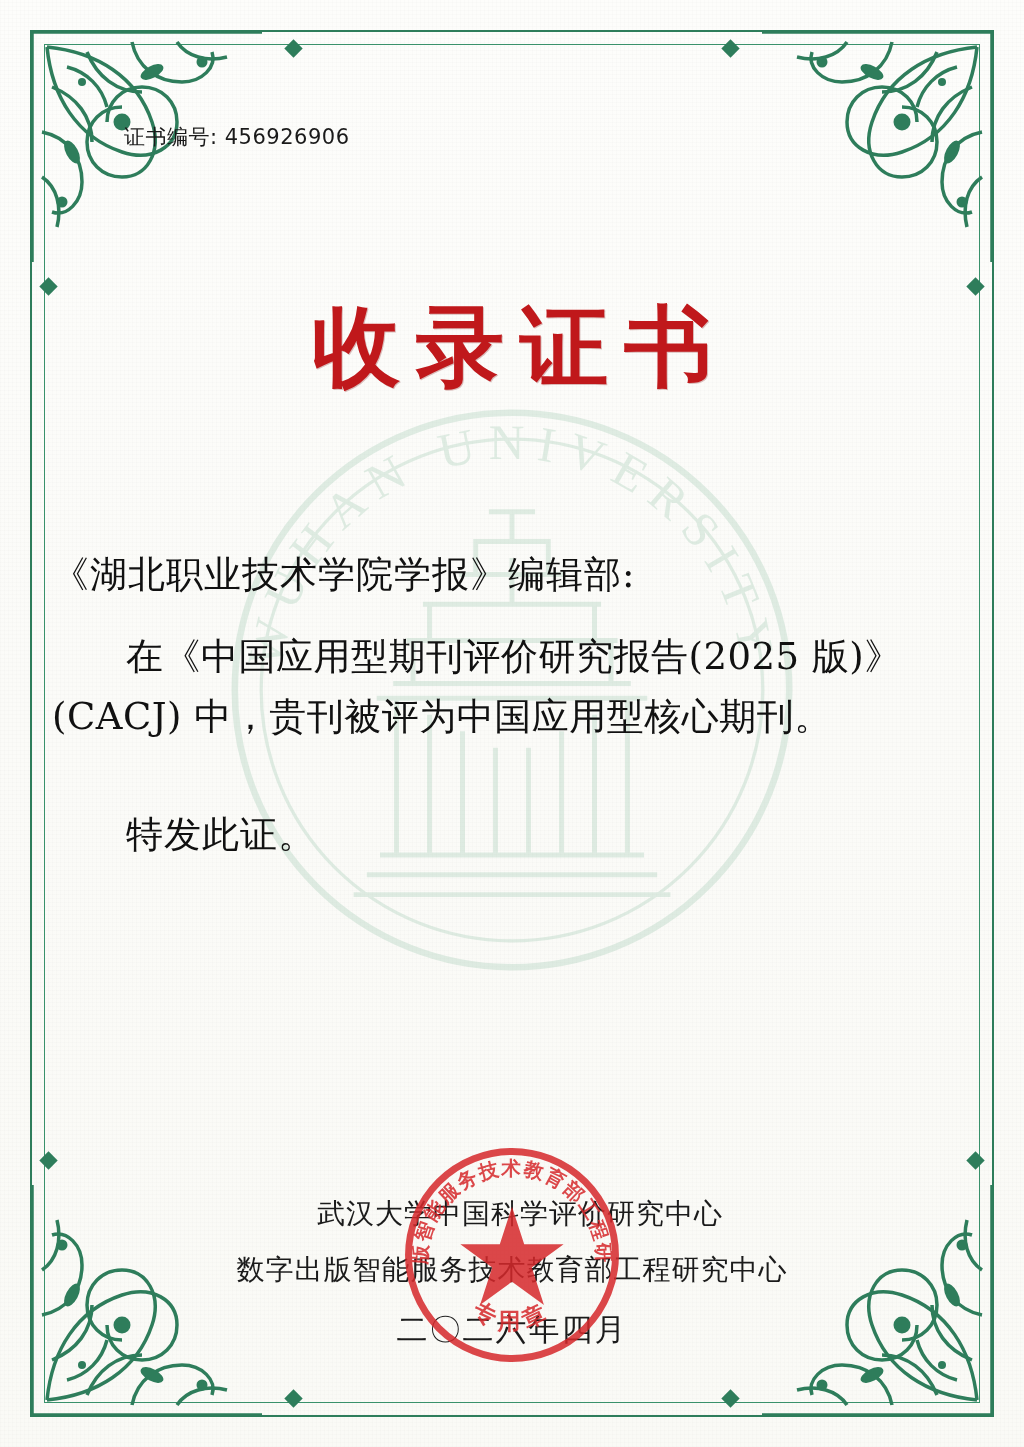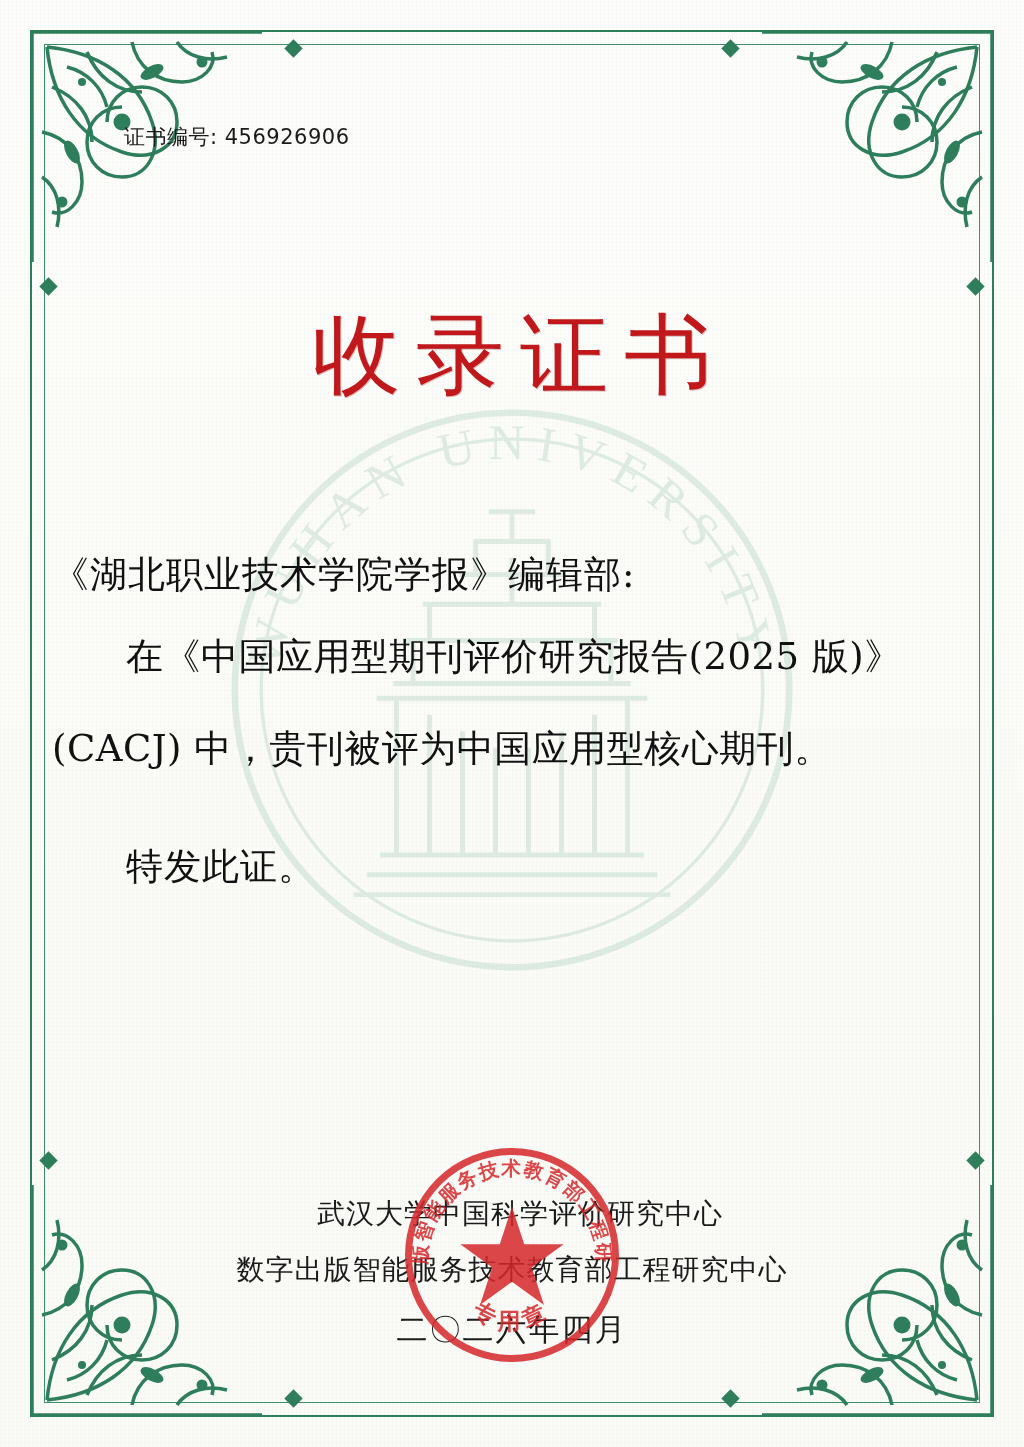--- a/index.html
+++ b/index.html
@@ -82,24 +82,24 @@
     font-size: 21px;
     color: #1a1a1a;
     font-family: "DejaVu Sans", "Liberation Sans", sans-serif;
     letter-spacing: 0.5px;
   }
 
   .title {
     position: absolute;
     left: 0;
     right: 0;
-    top: 296px;
+    top: 288px;
     text-align: center;
     font-size: 88px;
-    font-weight: normal;
+    font-weight: bold;
     color: #c0181b;
     letter-spacing: 16px;
     text-indent: 16px;
     font-family: "DejaVu Serif", "Liberation Serif", serif;
     text-shadow: 1px 1px 0 rgba(120,0,0,0.25);
   }
 
   .body-text {
     position: absolute;
     left: 52px;
@@ -299,21 +299,21 @@
     </svg>
   </div>
 
   <div class="cert-no">证书编号: 456926906</div>
 
   <div class="title">收录证书</div>
 
   <div class="body-text">
     <span class="salutation">《湖北职业技术学院学报》编辑部:</span>
     <span class="para">在《中国应用型期刊评价研究报告(2025 版)》</span>
-    <span style="display:block; letter-spacing:0.5px;margin-top:32px;">(CACJ) 中，贵刊被评为中国应用型核心期刊。</span>
+    <span style="display:block; letter-spacing:0.5px;">(CACJ) 中，贵刊被评为中国应用型核心期刊。</span>
     <span class="closing">特发此证。</span>
   </div>
 
   <div class="signature">
     <div class="org1">武汉大学中国科学评价研究中心</div>
     <div class="org2">数字出版智能服务技术教育部工程研究中心</div>
     <div class="date">二〇二六年四月</div>
   </div>
 
   <div class="seal">

